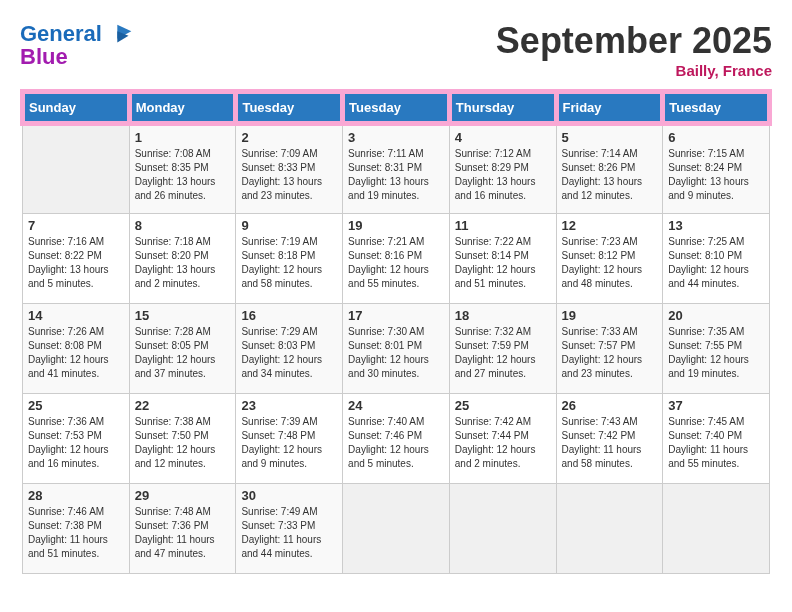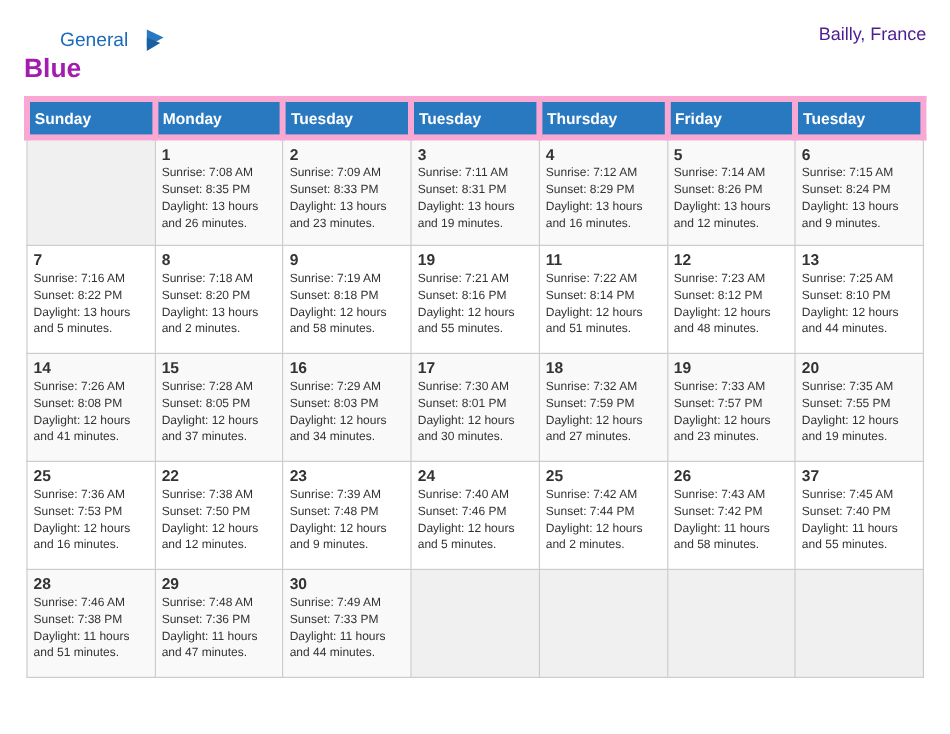--- a/index.html
+++ b/index.html
@@ -14,43 +14,43 @@
       display: flex;
       justify-content: space-between;
       align-items: flex-start;
       margin-bottom: 10px;
     }
     .logo {
       display: flex;
       align-items: center;
     }
     .logo-text {
-      font-size: 16px;
-      font-weight: normal;
+      font-size: 22px;
+      font-weight: bold;
       color: #333;
       line-height: 1.1;
-      margin-left: 30px;
     }
     .logo-text .blue { color: #1a6bba; }
     .logo-icon {
       width: 28px;
       height: 28px;
       margin-left: 4px;
     }
     .title-block {
       text-align: right;
     }
     .month-title {
       font-size: 36px;
       font-weight: bold;
       color: #333;
     }
     .location {
       font-size: 15px;
-      color: #4c1d95;
+      color: #be185d;
+      font-weight: bold;
     }
     table {
       width: 100%;
       border-collapse: collapse;
       table-layout: fixed;
     }
     thead th {
       background-color: #2979c0;
       color: white;
       font-size: 13px;
@@ -101,20 +101,21 @@
         </span>
         <svg class="logo-icon" viewBox="0 0 30 30">
           <polygon points="10,5 25,12 10,20" fill="#2979c0"></polygon>
           <polygon points="10,12 22,17 10,24" fill="#1a5fa0"></polygon>
         </svg>
       </div>
       <div style="font-size:22px;font-weight:bold;color:#a21caf;margin-top:-4px;">Blue</div>
     </div>
   </div>
   <div class="title-block">
+    <div class="month-title">September 2025</div>
     <div class="location">Bailly, France</div>
   </div>
 </div>
 
 <table>
   <thead>
     <tr>
       <th>Sunday</th>
       <th>Monday</th>
       <th>Tuesday</th>

